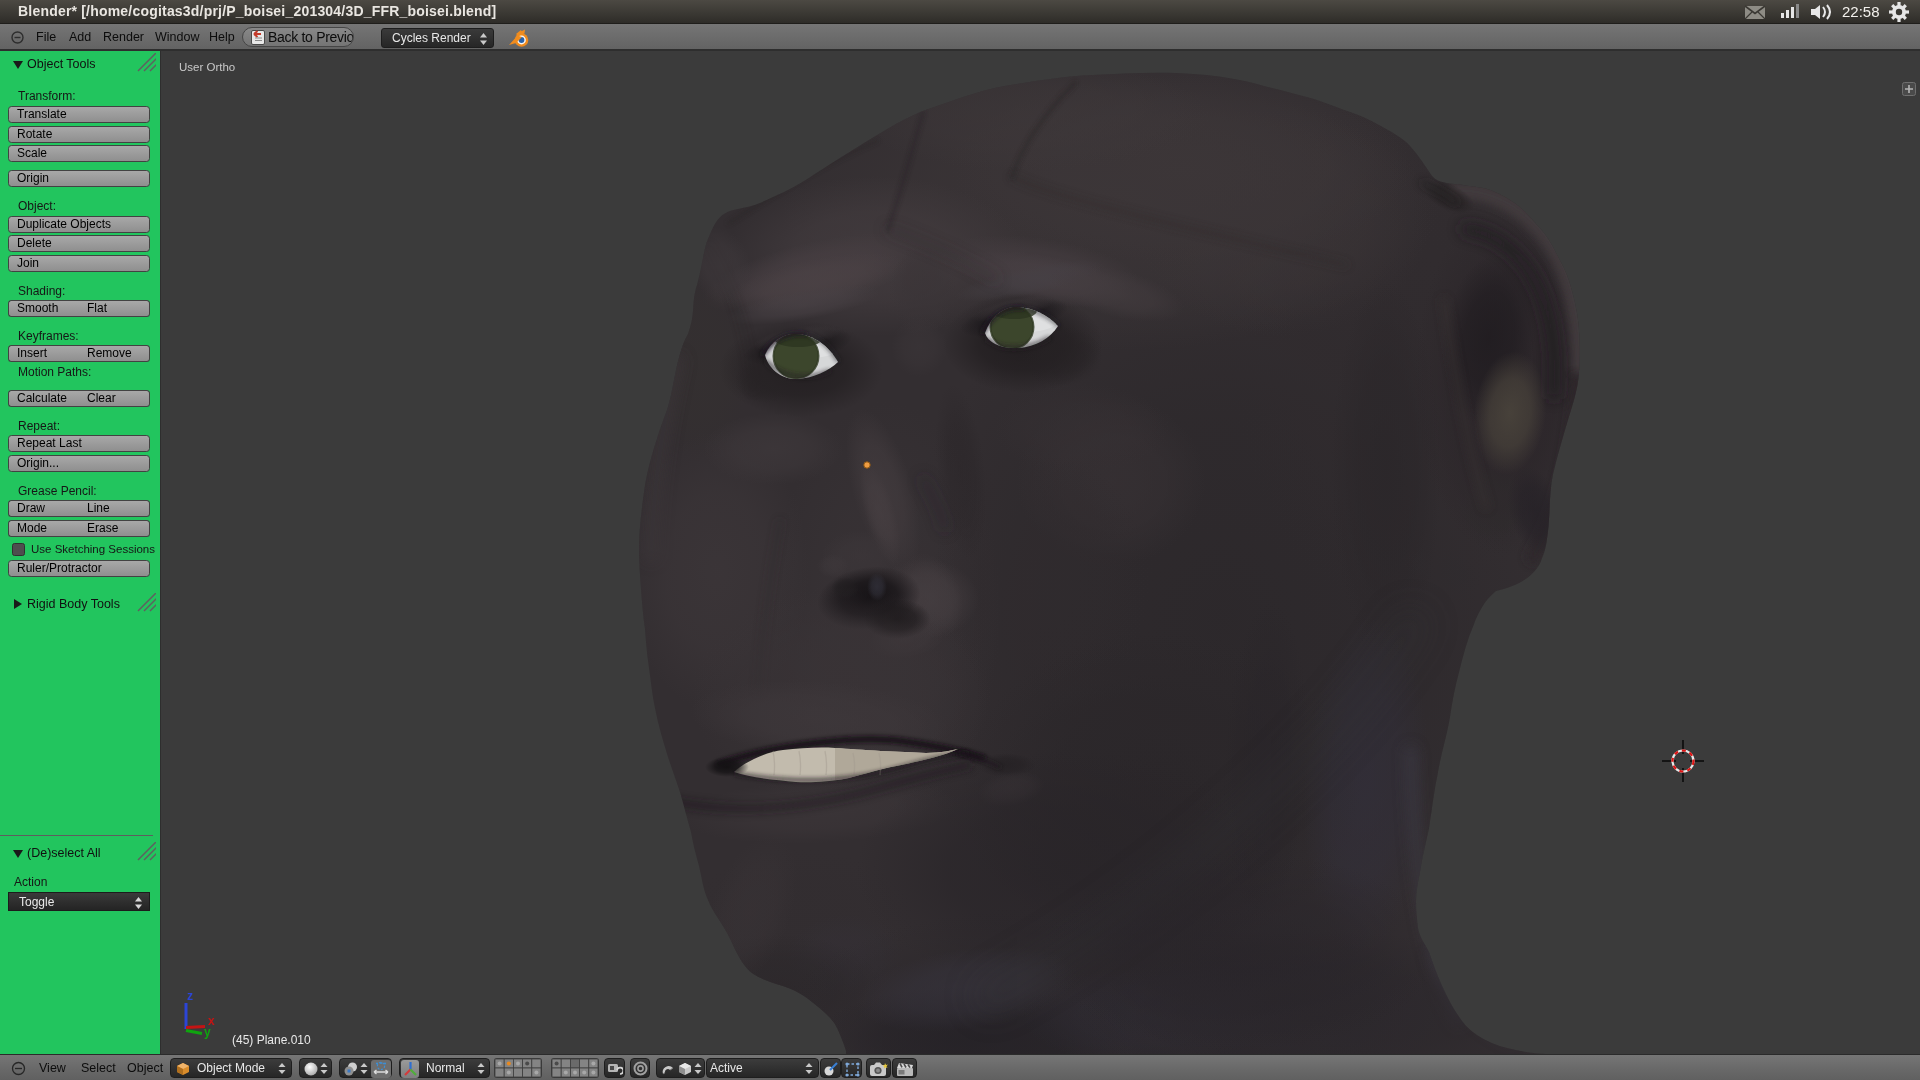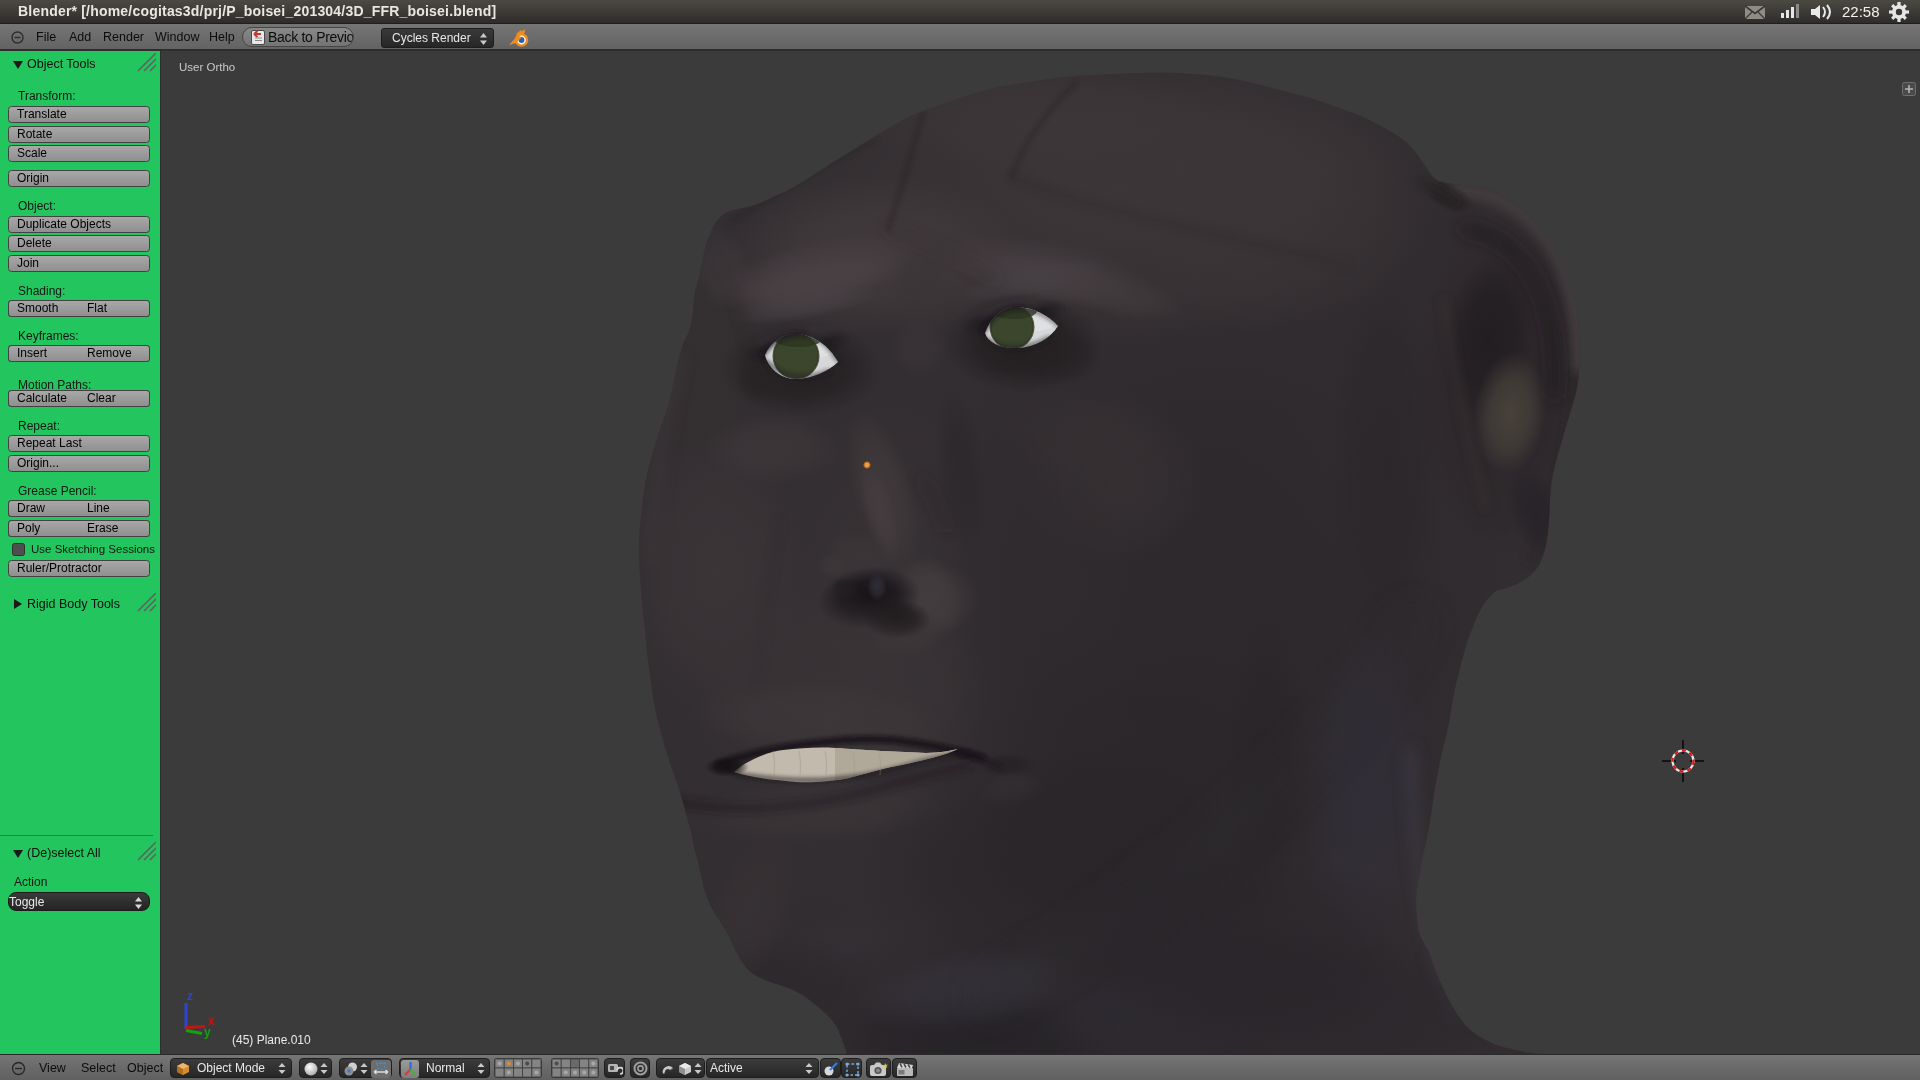--- a/index.html
+++ b/index.html
@@ -154,32 +154,32 @@
     <div class="btn" style="top:203.5px">Join</div>
 
     <div class="plabel" style="top:233px">Shading:</div>
     <div class="btn btnL" style="top:249px">Smooth</div>
     <div class="btn btnR" style="top:249px">Flat</div>
 
     <div class="plabel" style="top:278px">Keyframes:</div>
     <div class="btn btnL" style="top:294px">Insert</div>
     <div class="btn btnR" style="top:294px">Remove</div>
 
-    <div class="plabel" style="top:327px">Motion Paths:</div>
+    <div class="plabel" style="top:314px">Motion Paths:</div>
     <div class="btn btnL" style="top:339px">Calculate</div>
     <div class="btn btnR" style="top:339px">Clear</div>
 
     <div class="plabel" style="top:368px">Repeat:</div>
     <div class="btn" style="top:384px">Repeat Last</div>
     <div class="btn" style="top:403.5px">Origin...</div>
 
     <div class="plabel" style="top:433px">Grease Pencil:</div>
     <div class="btn btnL" style="top:449px">Draw</div>
     <div class="btn btnR" style="top:449px">Line</div>
-    <div class="btn btnL" style="top:468.5px">Poly</div>
+    <div class="btn btnL" style="top:468.5px">Mode</div>
     <div class="btn btnR" style="top:468.5px">Erase</div>
     <div class="abs" style="left:12px;top:492px;width:13px;height:13px;background:#4e4e4e;border:1px solid #303030;border-radius:2.5px"></div>
     <div class="plabel" style="left:31px;top:492px;font-size:11.5px">Use Sketching Sessions</div>
     <div class="btn" style="top:509px">Ruler/Protractor</div>
 
     <div class="phead" style="left:27px;top:546px">Rigid Body Tools</div>
     <svg class="abs" style="left:14px;top:548px" width="8" height="10">
         <path d="M0 0 v10 l8 -5 z" fill="#1a1a1a"></path>
       </svg>
     <svg class="abs" style="left:132px;top:542px" width="24" height="20">
@@ -196,21 +196,21 @@
         <path d="M0 0 h10 l-5 8 z" fill="#1a1a1a"></path>
       </svg>
     <svg class="abs" style="left:132px;top:791px" width="24" height="20">
       <g stroke="#5f5f5f" stroke-width="1.5">
           <line x1="6" y1="18" x2="24" y2="0"></line>
           <line x1="12" y1="18" x2="26" y2="4"></line>
           <line x1="18" y1="18" x2="28" y2="8"></line>
         </g>
     </svg>
     <div class="plabel" style="left:14px;top:824px">Action</div>
-    <div class="abs" style="left:8px;top:841px;width:142px;height:19px;border-radius:8px;background:linear-gradient(#3a3a3a,#242424);border:1px solid #1c1c1c;color:#e9e9e9;font-size:12px;line-height:18px;">Toggle
+    <div class="abs" style="left:8px;top:841px;width:142px;height:19px;border-radius:0;background:linear-gradient(#3a3a3a,#242424);border:1px solid #1c1c1c;color:#e9e9e9;font-size:12px;line-height:18px;padding-left:10px">Toggle
       <svg class="abs" style="right:6px;top:3.5px" width="9" height="12" viewBox="0 0 9 12">
         <path d="M4.5 0 L8 4.5 H1 Z" fill="#d9d9d9"></path>
           <path d="M4.5 12 L8 7.5 H1 Z" fill="#d9d9d9"></path>
       </svg>
     </div>
   </div>
 
   <div id="viewport" class="abs">
     <svg id="headsvg" class="abs" style="left:0;top:0" width="1760" height="1003" viewBox="0 0 1760 1003">
         <defs>

